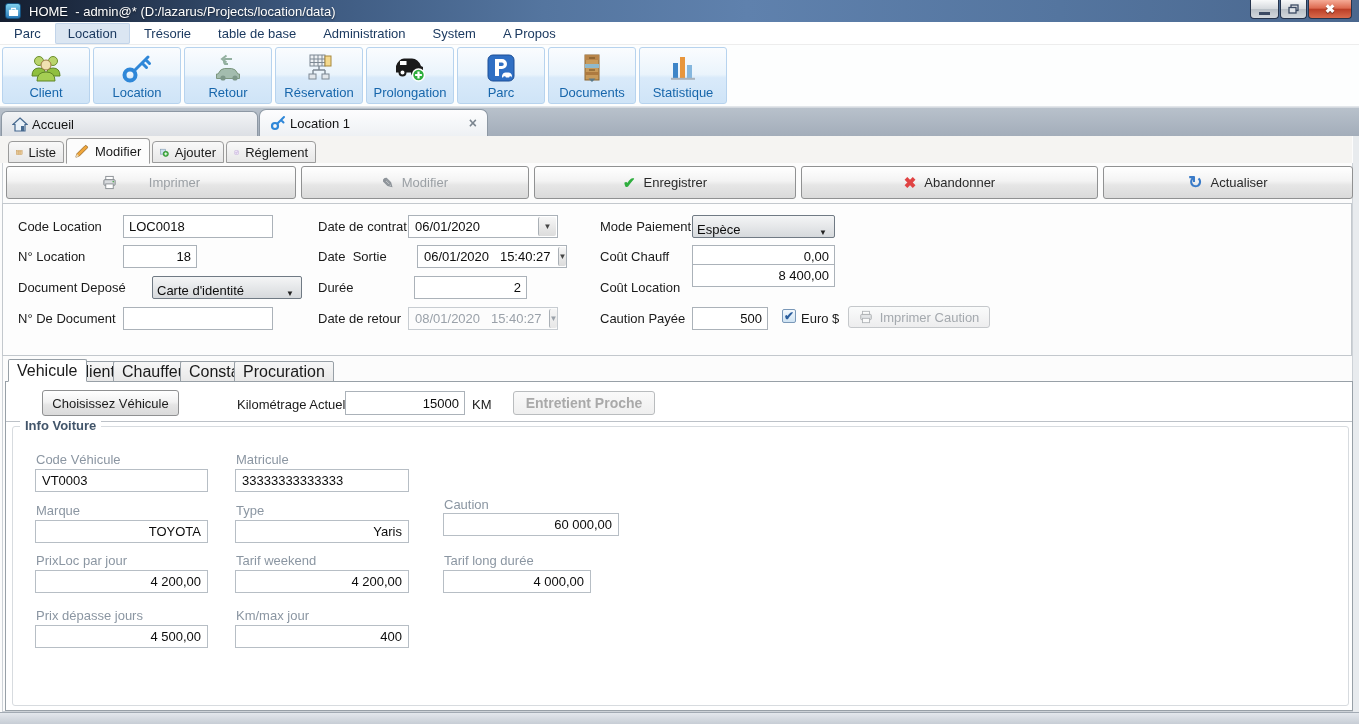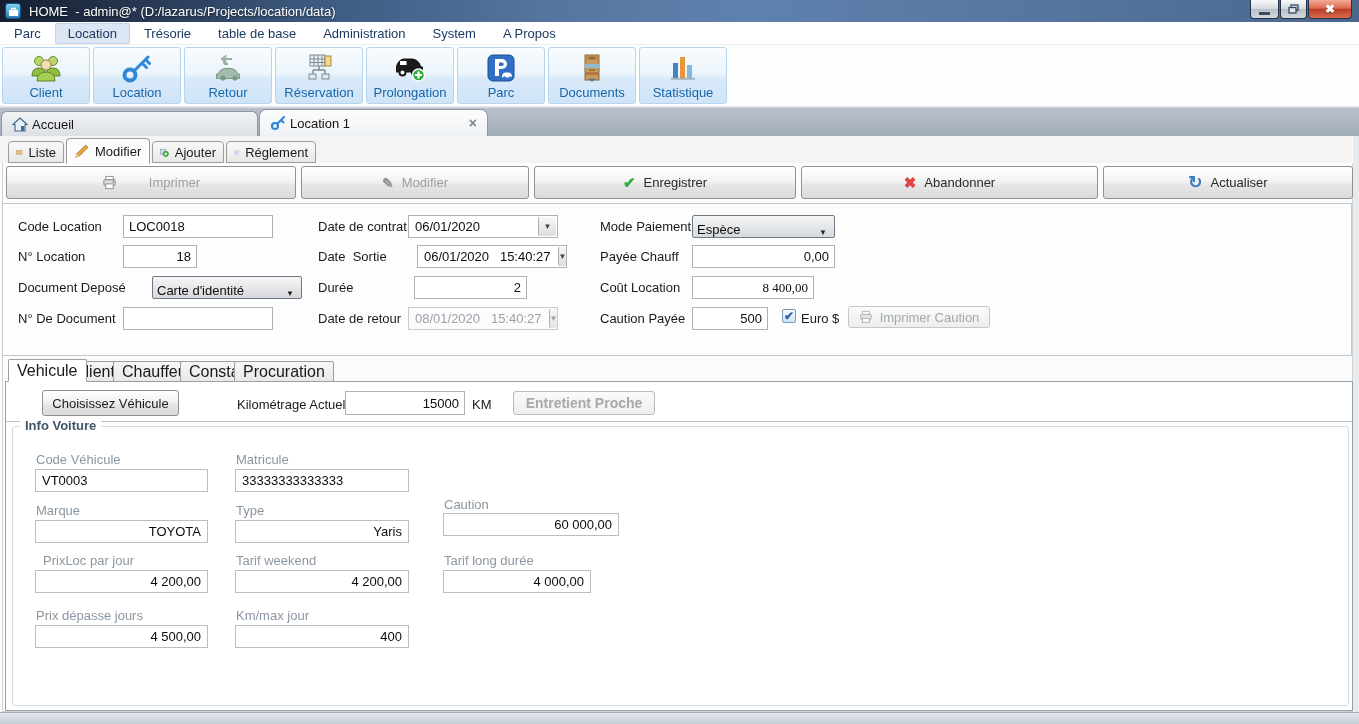--- a/index.html
+++ b/index.html
@@ -350,24 +350,24 @@
   <div class="datefield disabled" style="left:408px;top:307px;width:150px;">
     <span class="dval">08/01/2020   15:40:27</span>
     <span class="dropbtn">▼</span>
   </div>
 
   <span class="flabel" style="left:600px;top:219px;">Mode Paiement</span>
   <div class="combo" style="left:692px;top:215px;width:143px;">
     <span>Espèce</span>
     <span class="arr">▼</span>
   </div>
-  <span class="flabel" style="left:600px;top:249px;">Payée Chauff</span>
+  <span class="flabel" style="left:600px;top:249px;">Coût Chauff</span>
   <input class="tin right" style="left: 692px; top: 245px; width: 143px;" value="0,00">
   <span class="flabel" style="left:600px;top:280px;">Coût Location</span>
-  <input class="tin right" style="left: 692px; top: 276px; width: 122px; font-family: Liberation Serif, serif;" value="8 400,00">
+  <input class="tin right" style="left: 692px; top: 264px; width: 143px;" value="8 400,00">
   <span class="flabel" style="left:600px;top:311px;">Caution Payée</span>
   <input class="tin right" style="left: 692px; top: 307px; width: 76px;" value="500">
   <div class="checkbox" style="left:782px;top:309px;">
     <span>✔</span>
   </div>
   <span class="flabel" style="left:801px;top:311px;">Euro $</span>
   <div class="smallbtn" style="left:848px;top:306px;width:142px;">
     <svg width="14" height="14" viewBox="0 0 16 16" style="opacity:.65">
       <rect x="4" y="1.5" width="8" height="4" fill="#fff" stroke="#8a8f94"></rect>
       <rect x="2" y="5" width="12" height="6" rx="1" fill="#d9dcdf" stroke="#7e8387"></rect>
@@ -412,21 +412,21 @@
   <span class="glabel" style="left:236px;top:452px;">Matricule</span>
   <input class="gin" style="left: 235px; top: 469px; width: 174px;" value="33333333333333">
 
   <span class="glabel" style="left:36px;top:503px;">Marque</span>
   <input class="gin right" style="left: 35px; top: 520px; width: 173px;" value="TOYOTA">
   <span class="glabel" style="left:236px;top:503px;">Type</span>
   <input class="gin right" style="left: 235px; top: 520px; width: 174px;" value="Yaris">
   <span class="glabel" style="left:444px;top:497px;">Caution</span>
   <input class="gin right" style="left: 443px; top: 513px; width: 176px;" value="60 000,00">
 
-  <span class="glabel" style="left:43px;top:553px;">PrixLoc par jour</span>
+  <span class="glabel" style="left:36px;top:553px;">PrixLoc par jour</span>
   <input class="gin right" style="left: 35px; top: 570px; width: 173px;" value="4 200,00">
   <span class="glabel" style="left:236px;top:553px;">Tarif weekend</span>
   <input class="gin right" style="left: 235px; top: 570px; width: 174px;" value="4 200,00">
   <span class="glabel" style="left:444px;top:553px;">Tarif long durée</span>
   <input class="gin right" style="left: 443px; top: 570px; width: 148px;" value="4 000,00">
 
   <span class="glabel" style="left:36px;top:608px;">Prix dépasse jours</span>
   <input class="gin right" style="left: 35px; top: 625px; width: 173px;" value="4 500,00">
   <span class="glabel" style="left:236px;top:608px;">Km/max jour</span>
   <input class="gin right" style="left: 235px; top: 625px; width: 174px;" value="400">

